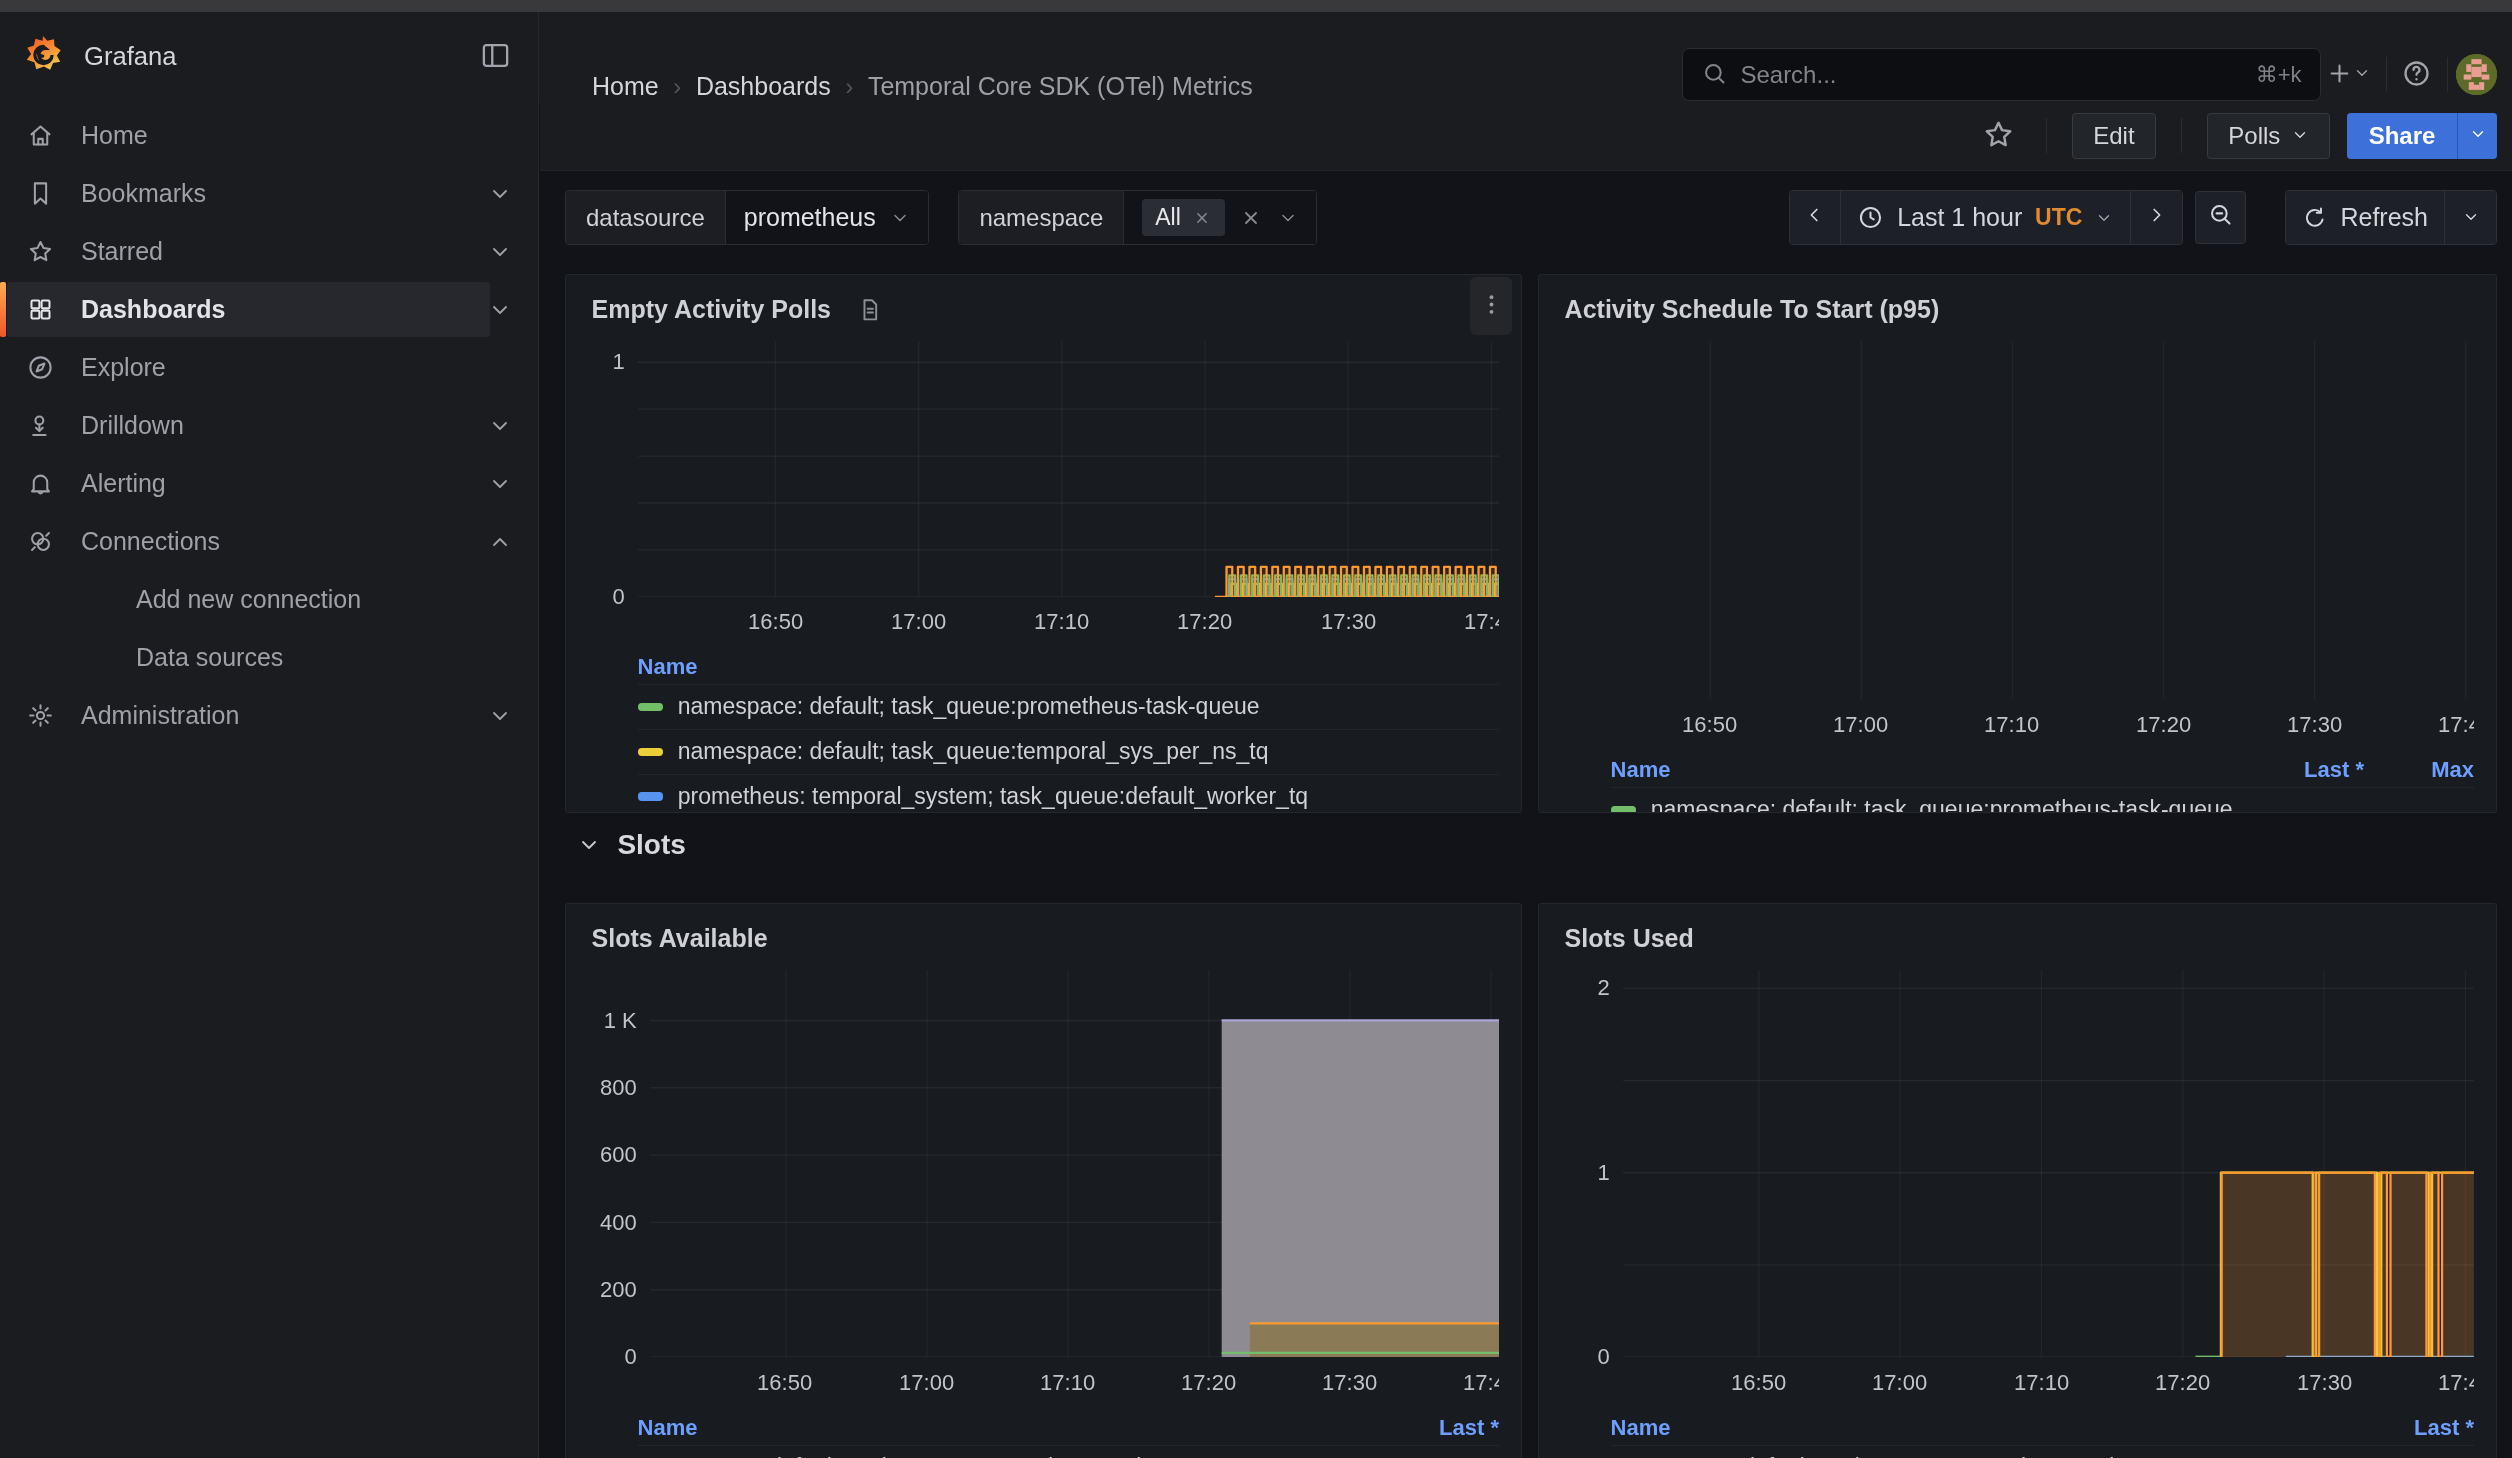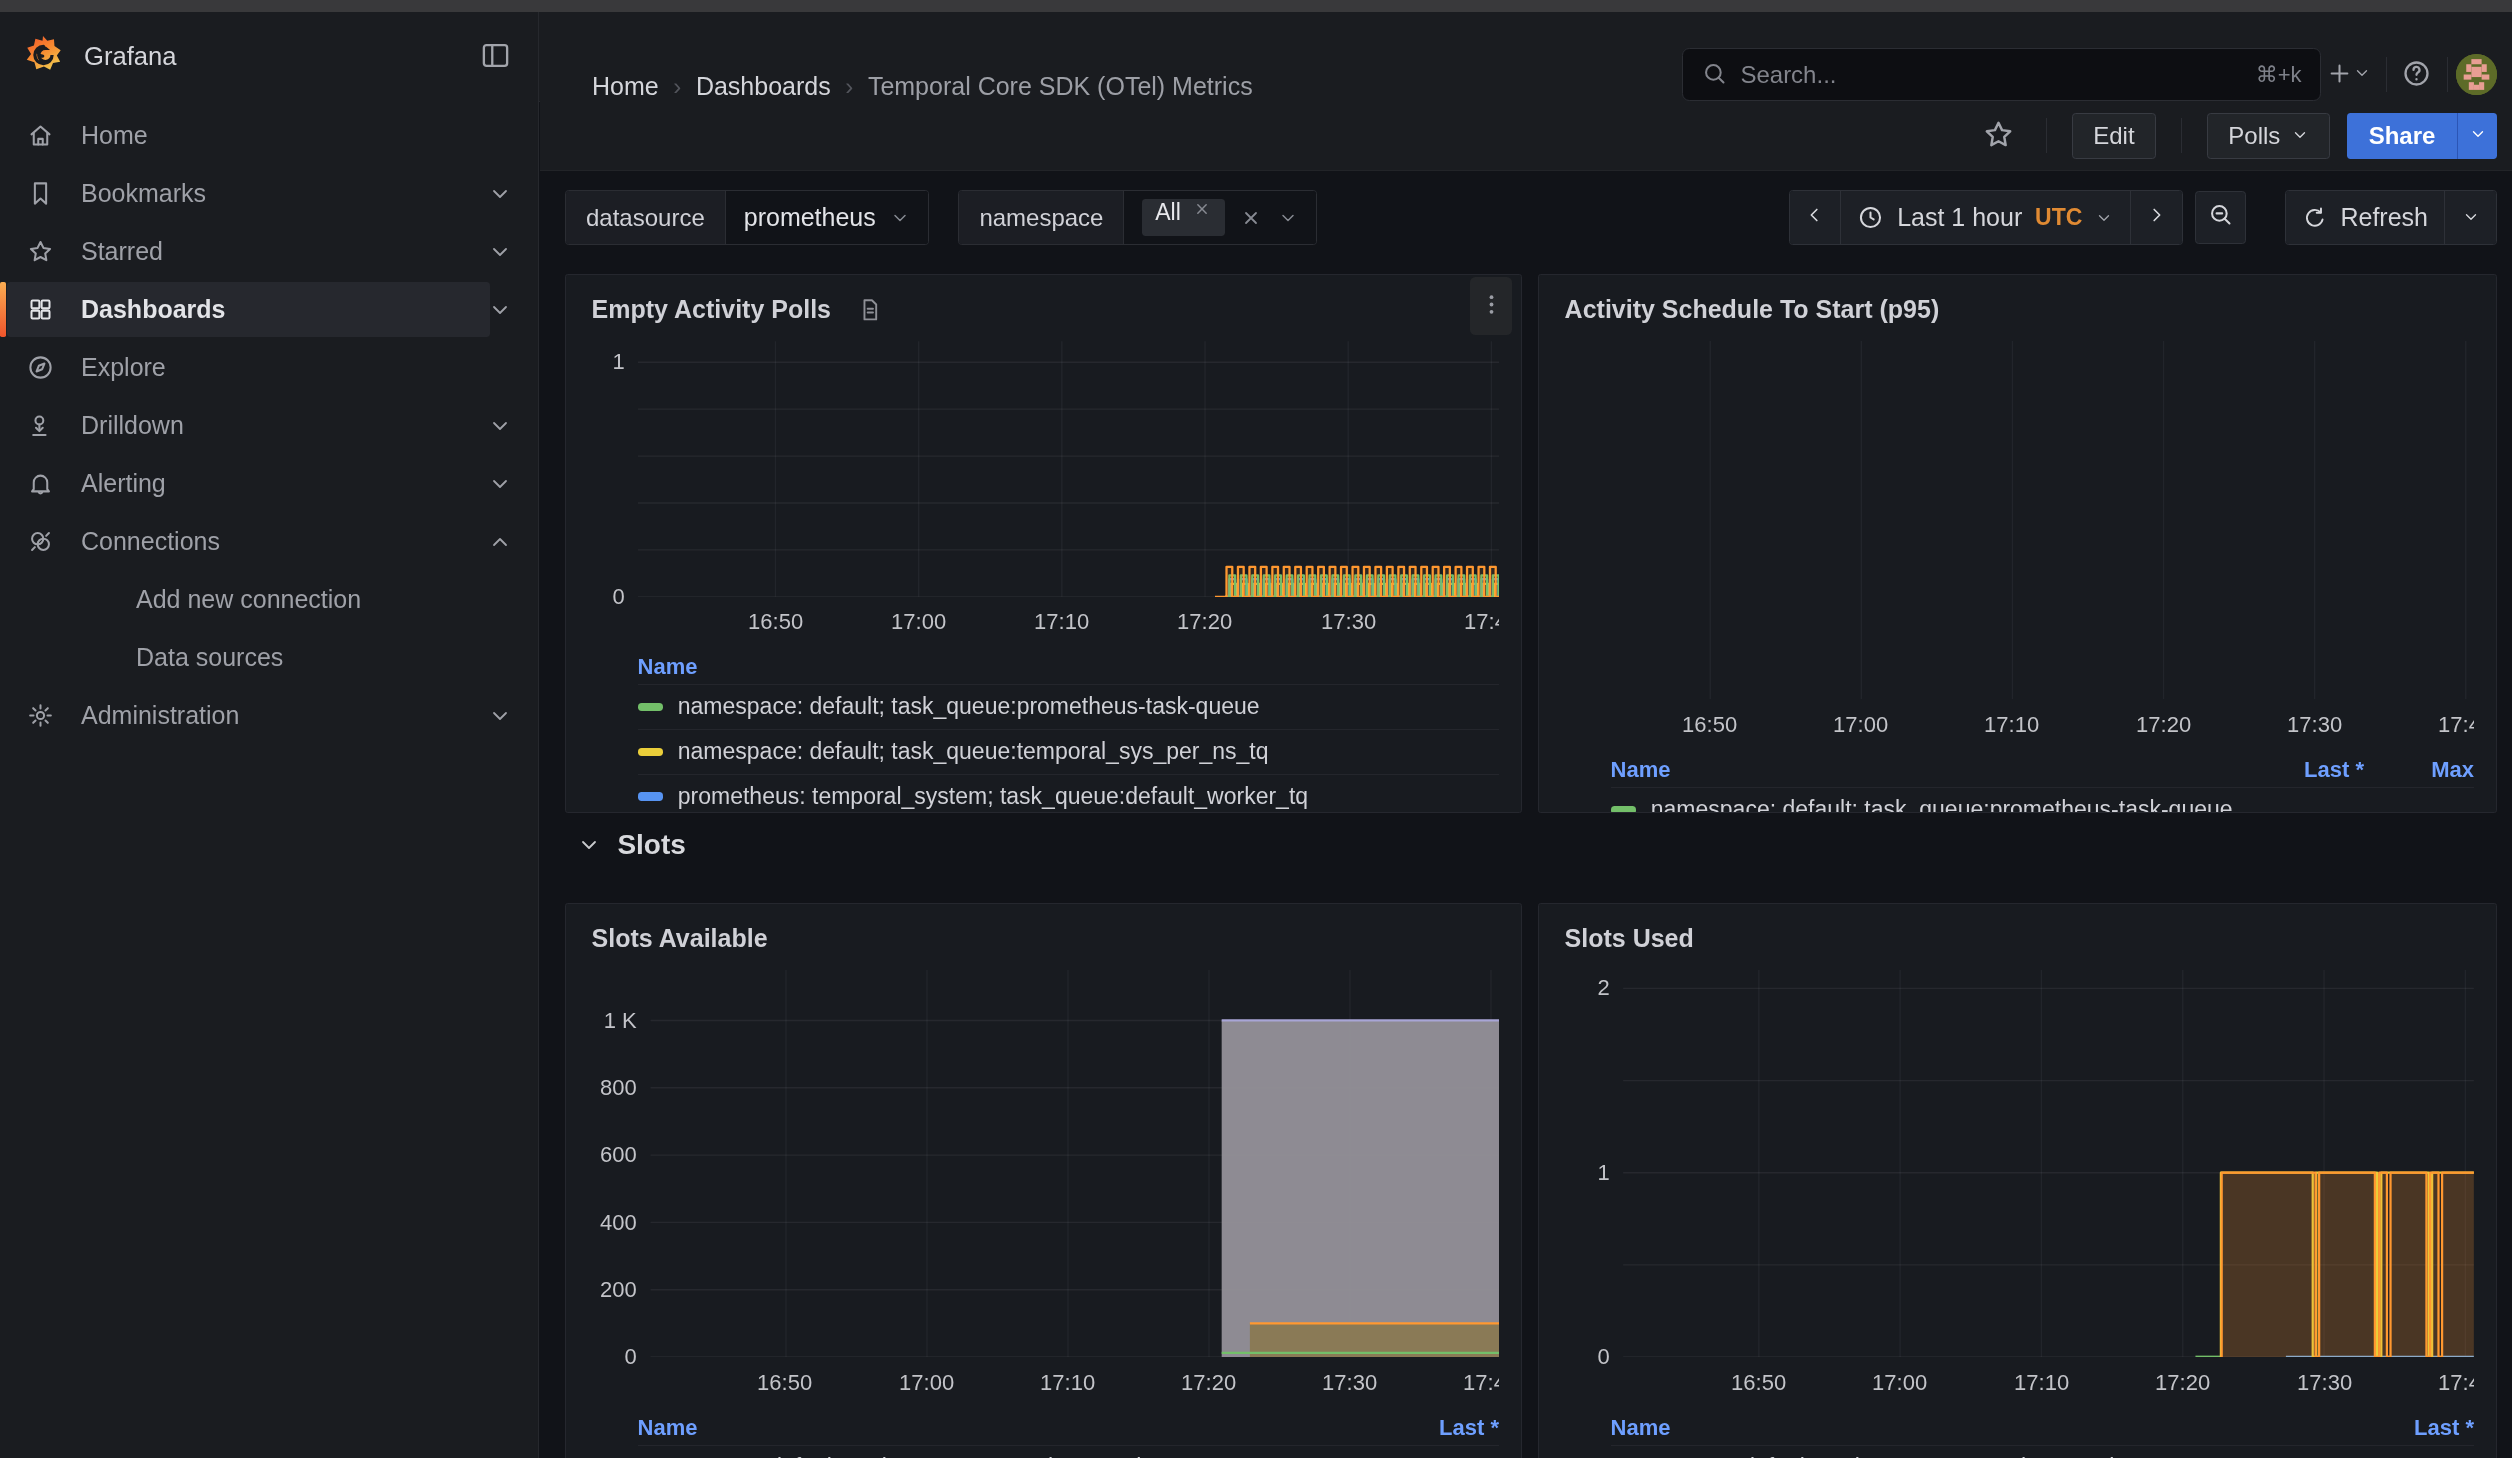--- a/index.html
+++ b/index.html
@@ -50,21 +50,21 @@
   .side-item.active .accent{display:block;position:absolute;left:0;top:1.8px;width:6.4px;bottom:1.8px;
         background:linear-gradient(180deg,#fbad52,#f0542b);border-radius:1.8px;}
   .side-item>*{position:relative;}
   
   #filters{position:absolute;left:565px;top:190px;display:flex;gap:29px;border-radius:23px;}
   .var-group{display:flex;height:53px;border:0.9px solid #2b2d33;border-radius:3.7px;overflow:hidden;}
   .var-label{background:#1c1e24;color:#d0d1d7;font-size:24px;display:flex;align-items:center;
              padding:0 20px;border-right:0.9px solid #2b2d33;}
   .var-value{background:#111318;color:#e3e4e8;font-size:25px;display:flex;align-items:center;
              gap:14.6px;padding:0 18px;cursor:pointer;}
-  .chip{background:#2a2d33;border-radius:3.7px;height:37px;display:flex;gap:11px;
+  .chip{background:#2a2d33;border-radius:3.7px;height:37px;display:flex;align-items:center;gap:11px;
         padding:0 12.8px;font-size:23px;color:#e8e8ec;cursor:pointer;}
   .dim{color:#878a92;display:flex;}
   #timebar{position:absolute;top:190px;right:14.6px;display:flex;align-items:center;gap:12.8px;}
   .seg-group{display:flex;height:53px;border-radius:3.7px;overflow:hidden;border:0.9px solid #2e3138;}
   .seg{background:#1d2026;border:none;border-right:0.9px solid #2e3138;color:#d5d6db;font-size:25px;
        font-family:inherit;display:flex;align-items:center;gap:12.8px;padding:0 16.4px;cursor:pointer;}
   .seg:last-child{border-right:none;}
   .tz{color:#e08a33;font-size:23px;font-weight:600;}
   .sq{width:51px;justify-content:center;padding:0;}
   

